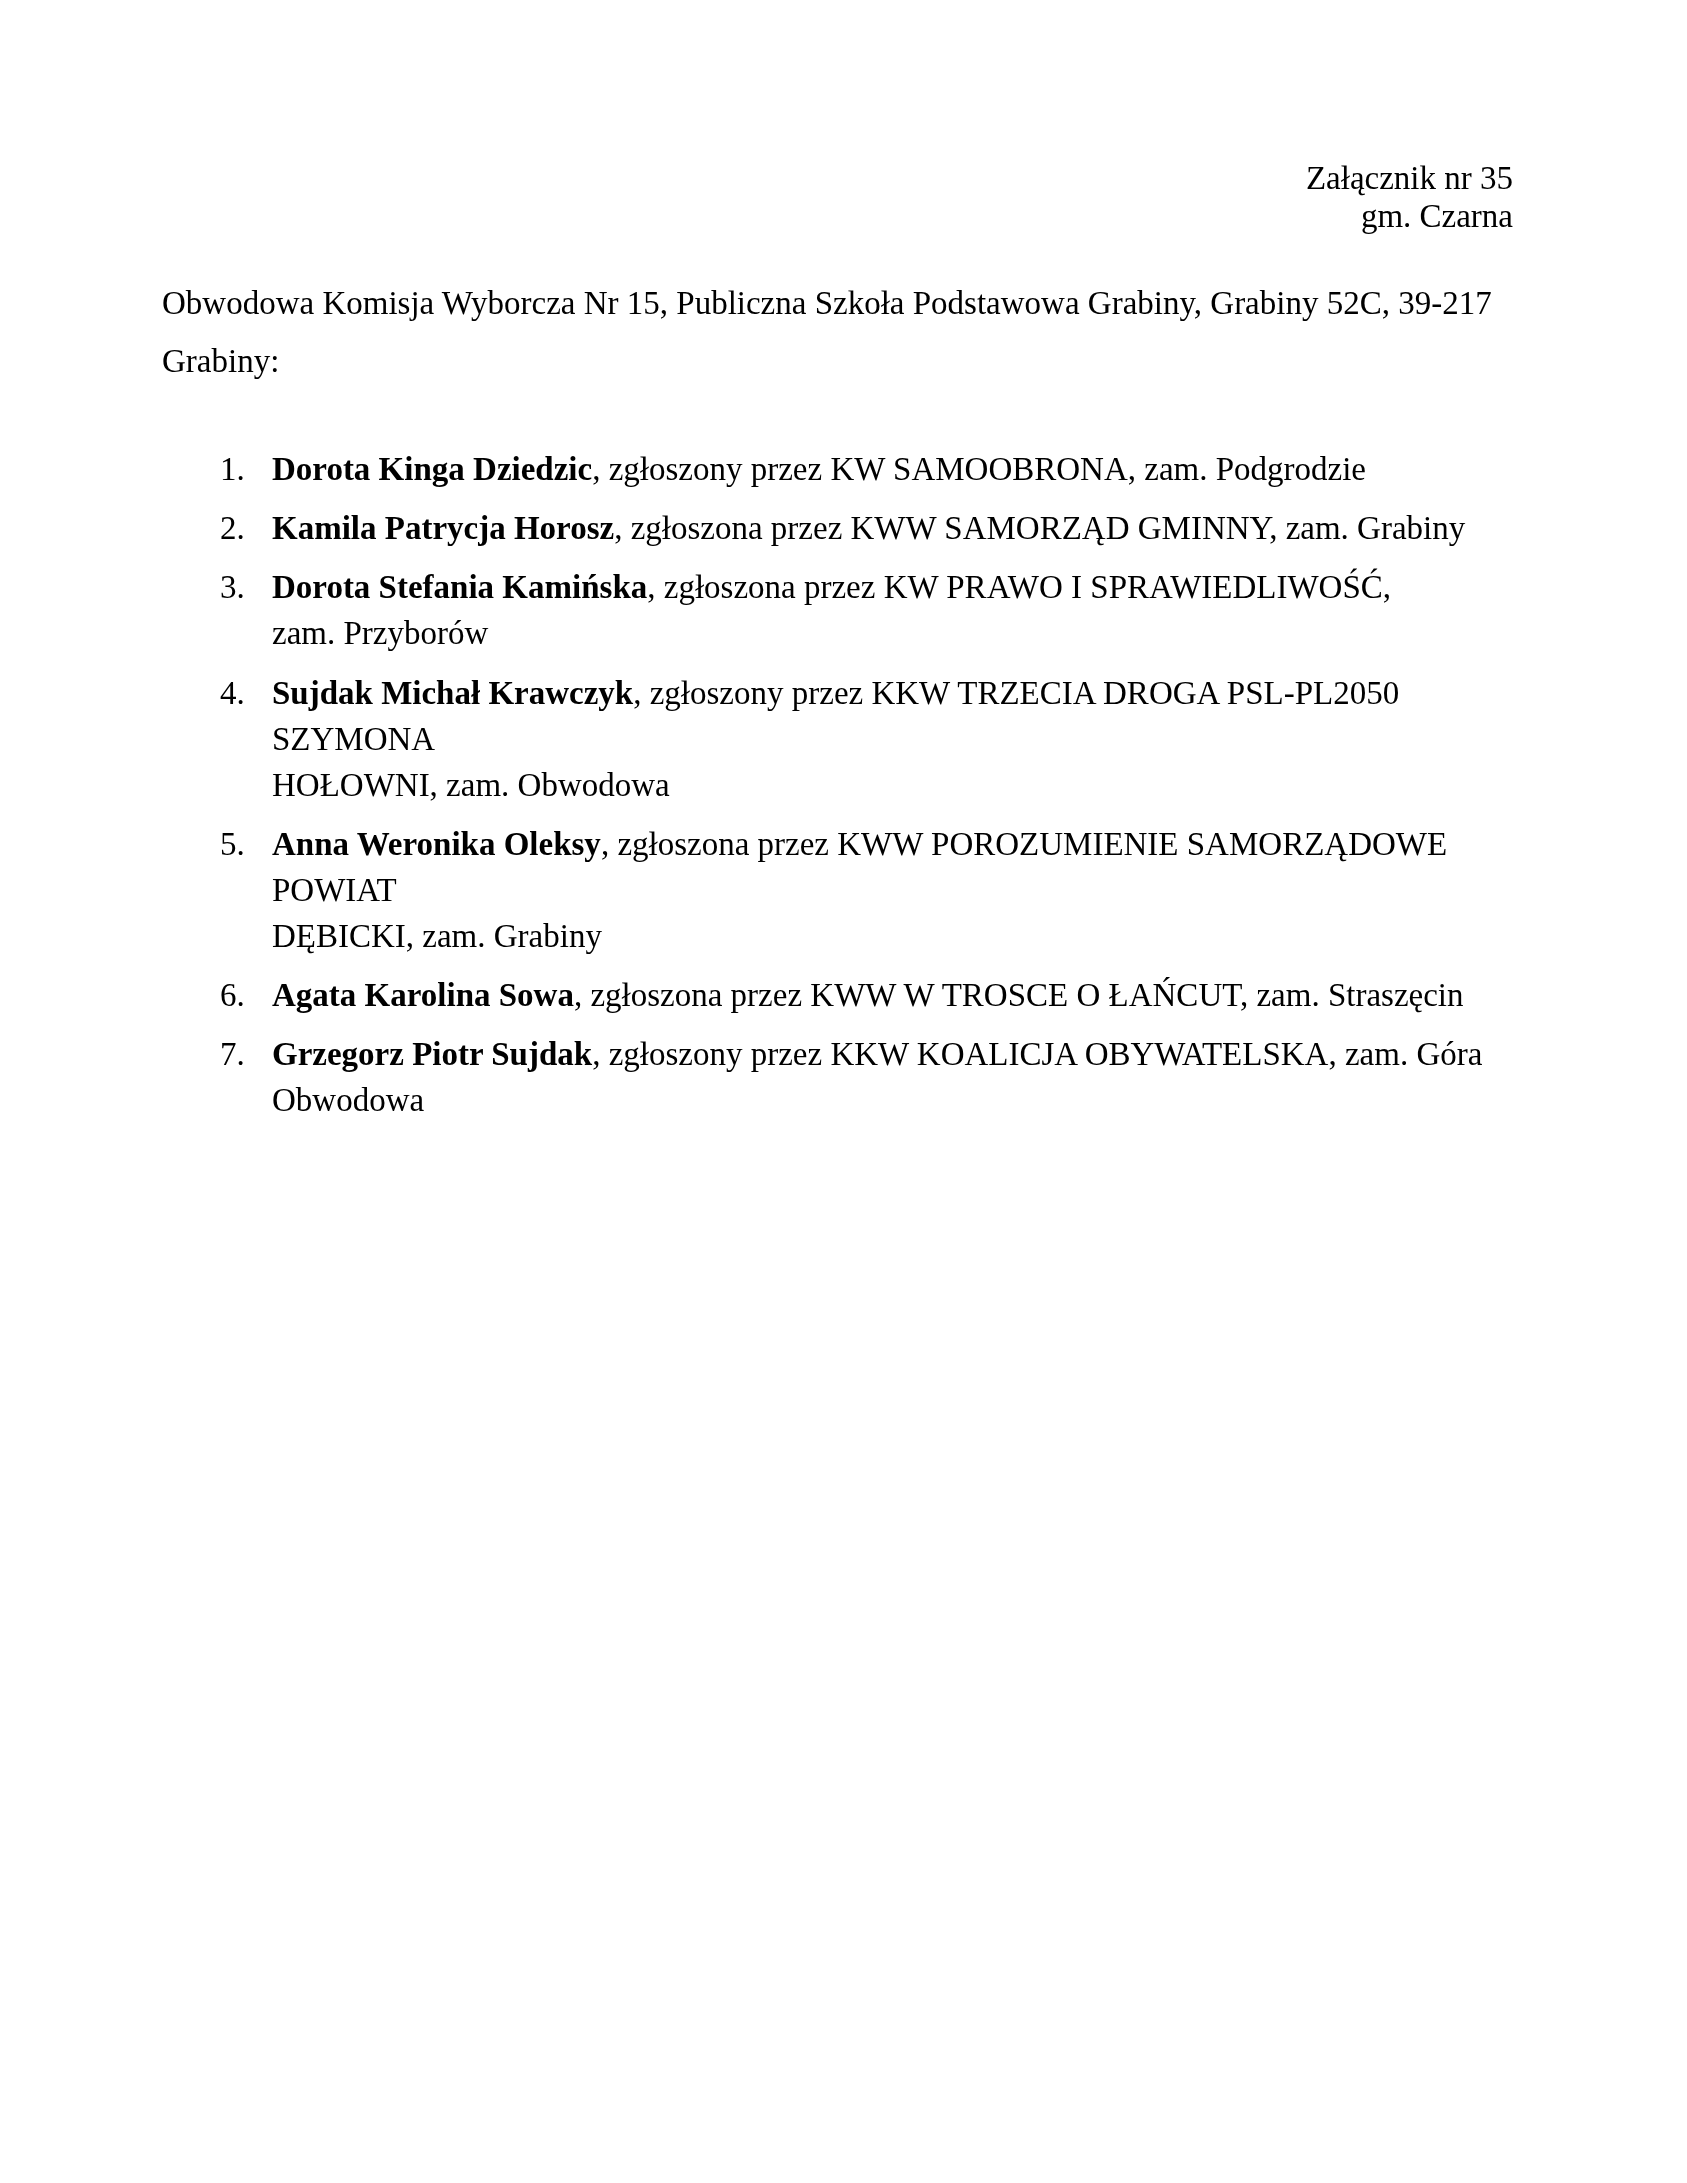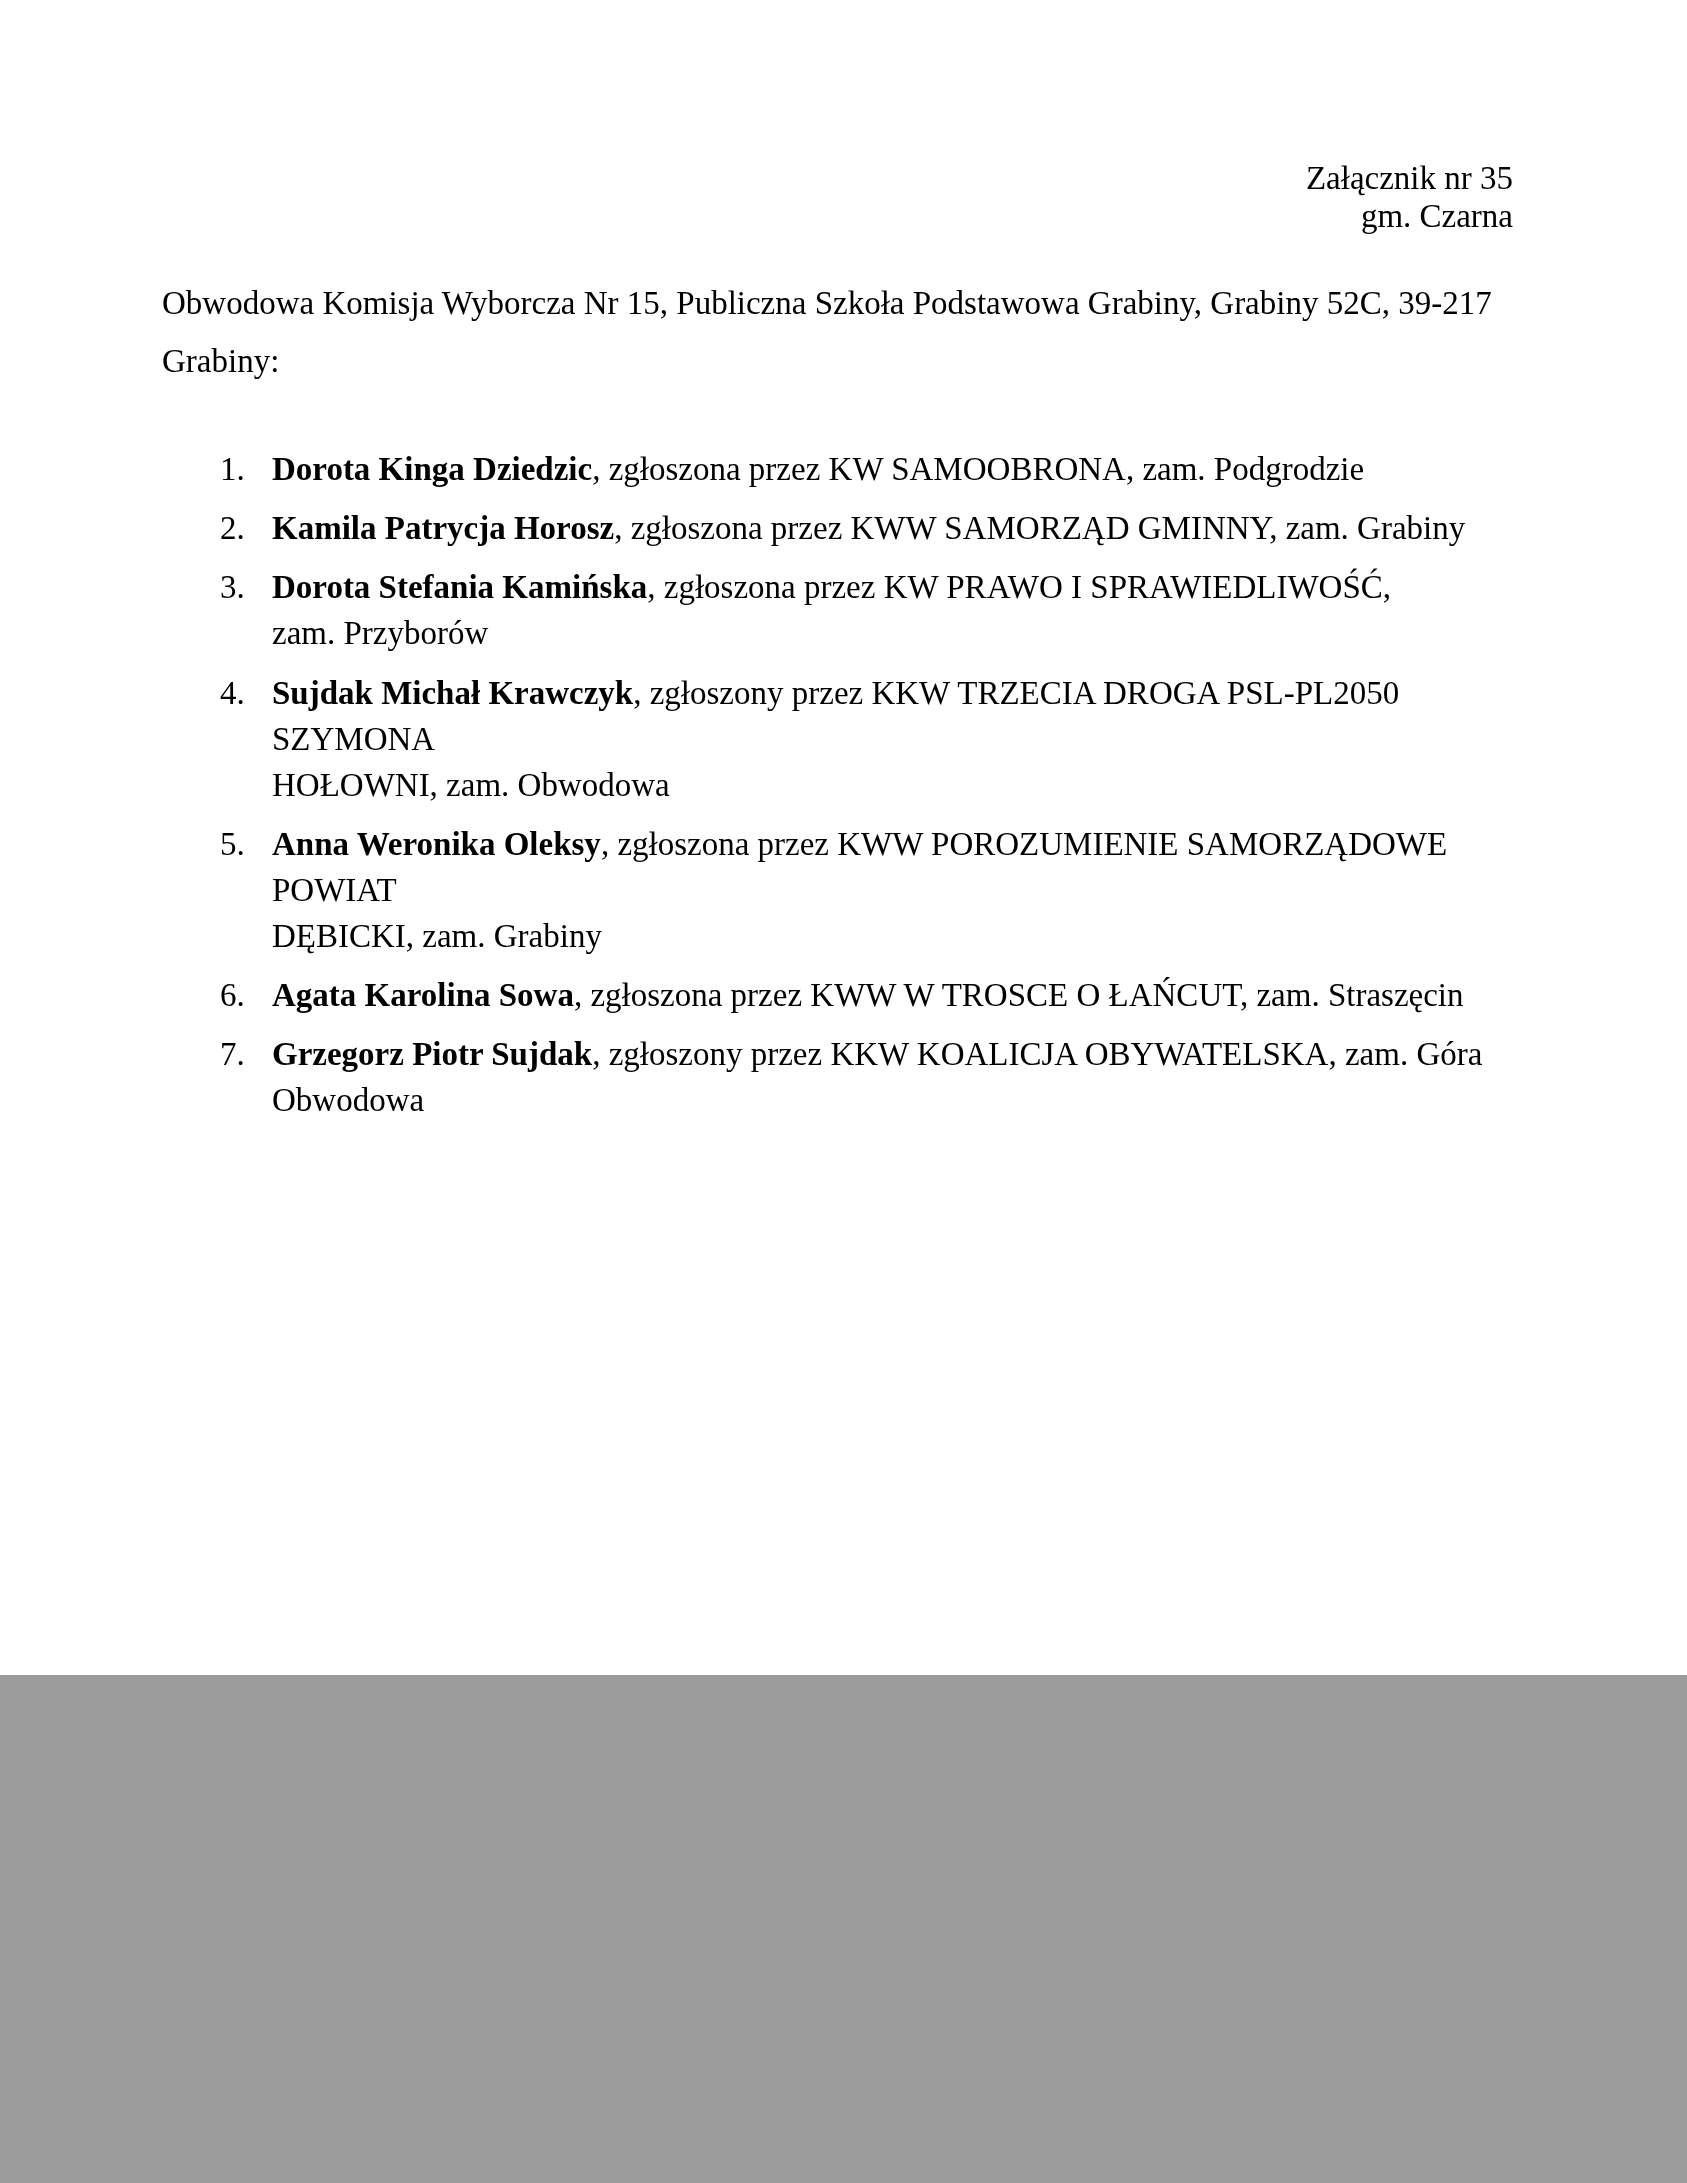--- a/index.html
+++ b/index.html
@@ -3,21 +3,21 @@
 <meta charset="utf-8">
 <style>
   html, body {
     margin: 0;
     padding: 0;
     background: #9b9b9b;
   }
   .page {
     position: relative;
     width: 1687px;
-    height: 1675px;
+    height: 2183px;
     margin: 0 auto;
     background: #ffffff;
     color: #000000;
     font-family: "Liberation Serif", "DejaVu Serif", serif;
     font-size: 33px;
     box-sizing: border-box;
     overflow: hidden;
   }
   .content {
     box-sizing: border-box;
@@ -73,21 +73,21 @@
 
     <div class="intro">
       <div>Obwodowa Komisja Wyborcza Nr 15, Publiczna Szkoła Podstawowa Grabiny, Grabiny 52C, 39-217</div>
       <div>Grabiny:</div>
     </div>
 
     <div class="member-list">
 
       <div class="member-item">
         <span class="member-number">1.</span>
-        <span class="member-line1"><span class="member-name">Dorota Kinga Dziedzic</span><span>, zgłoszona przez KW SAMOOBRONA, zam. Podgrodzie</span></span>
+        <span class="member-line1"><span class="member-name">Dorota Kinga Dziedzic</span><span>, zgłoszony przez KW SAMOOBRONA, zam. Podgrodzie</span></span>
 
       </div>
 
       <div class="member-item">
         <span class="member-number">2.</span>
         <span class="member-line1"><span class="member-name">Kamila Patrycja Horosz</span><span>, zgłoszona przez KWW SAMORZĄD GMINNY, zam. Grabiny</span></span>
 
       </div>
 
       <div class="member-item">

